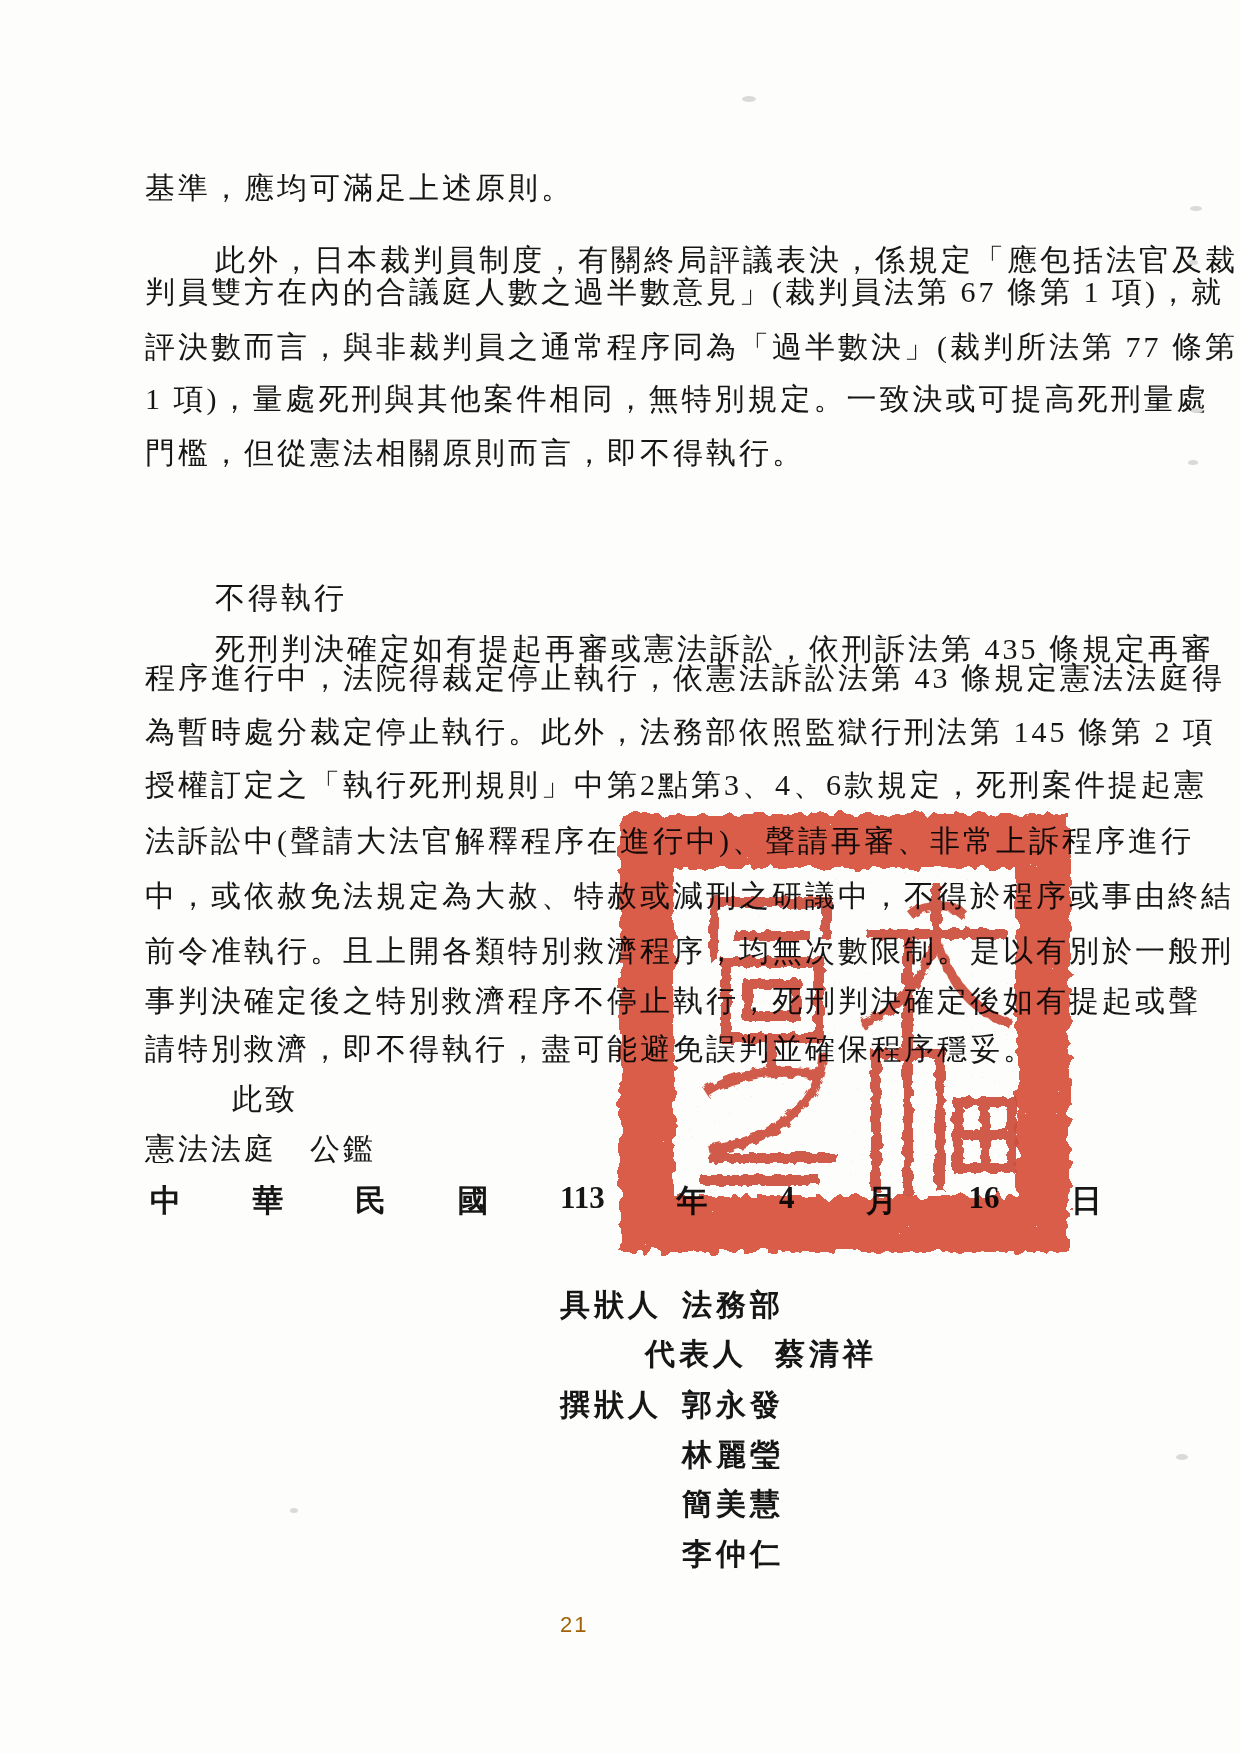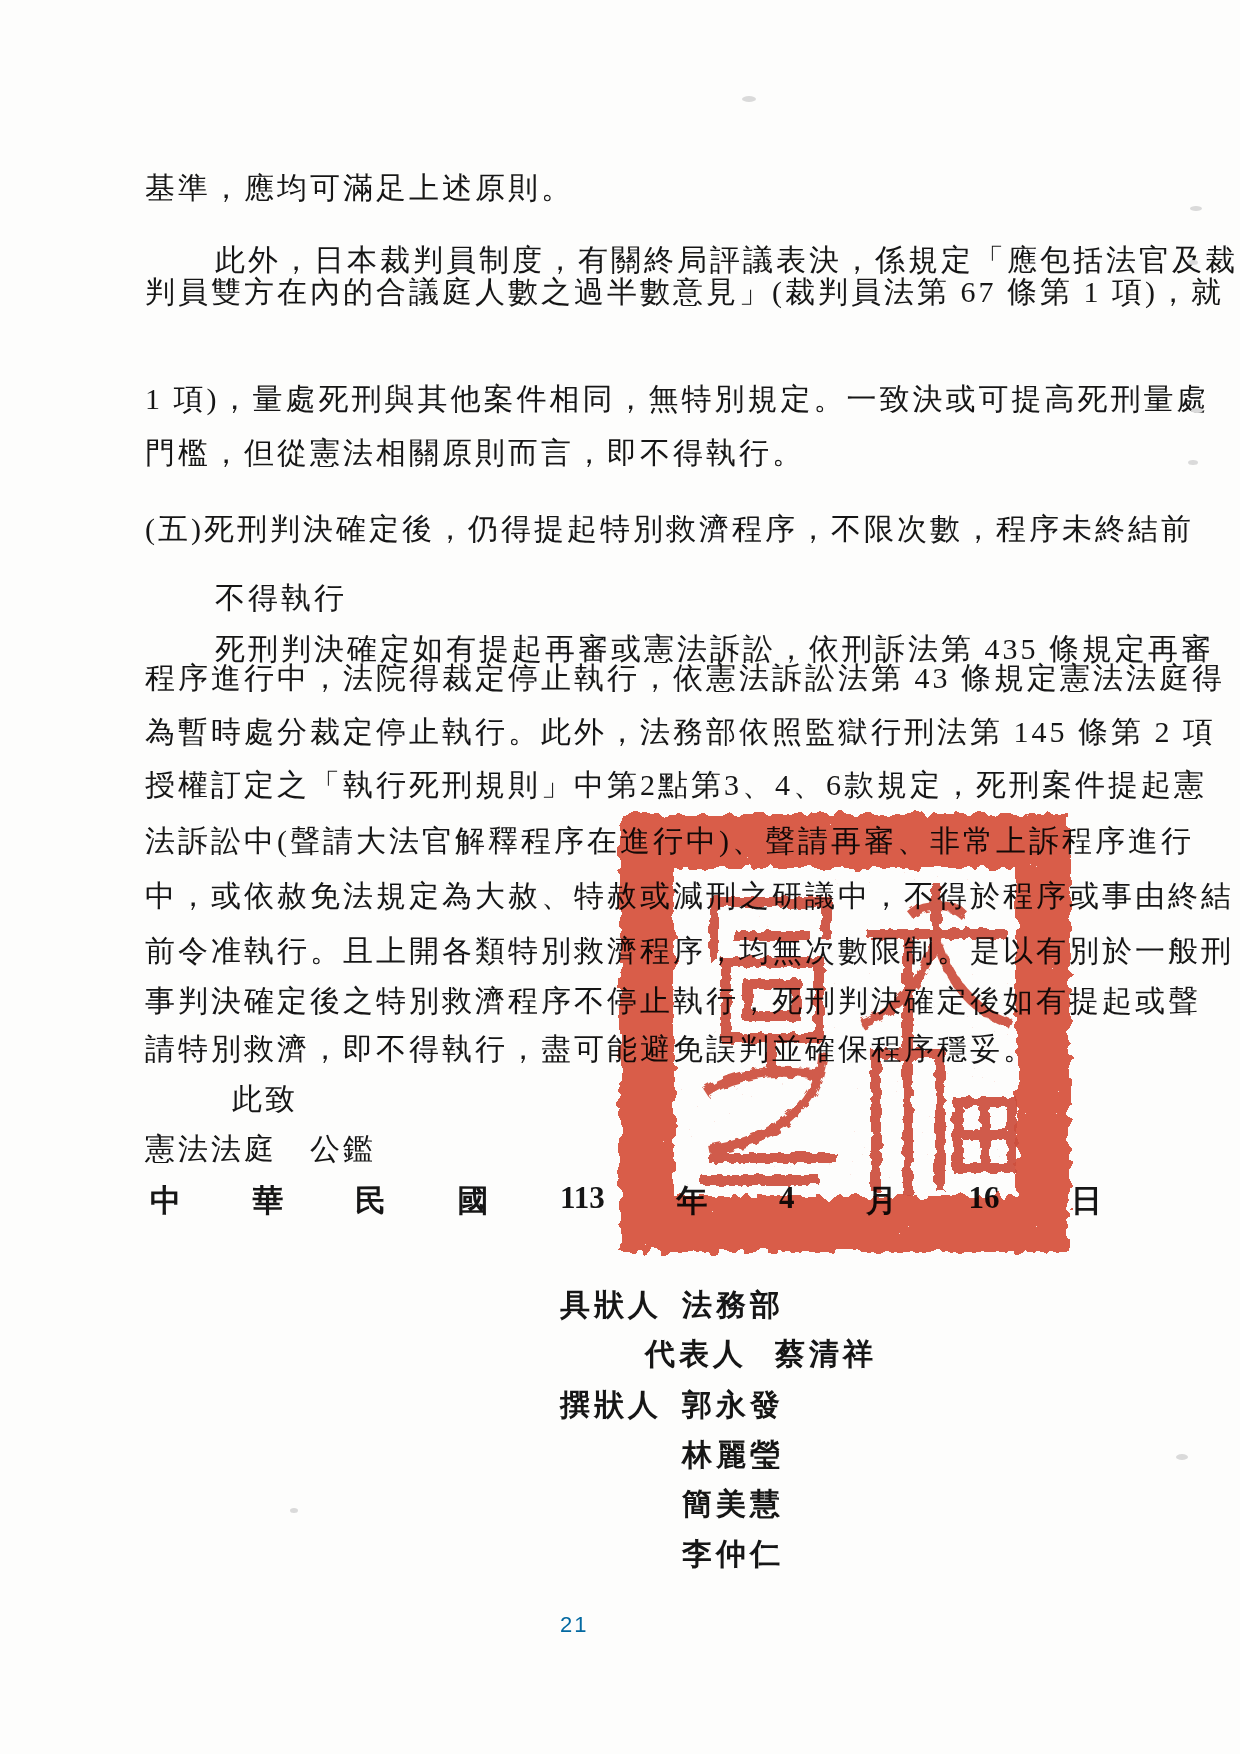--- a/index.html
+++ b/index.html
@@ -20,42 +20,42 @@
     position:absolute;left:150px;top:1180px;width:952px;
     display:flex;justify-content:space-between;
     font-size:31px;font-weight:700;white-space:nowrap;
   }
   .sig{
     position:absolute;font-size:30px;font-weight:700;letter-spacing:4px;
     white-space:nowrap;
   }
   .pageno{
     position:absolute;left:560px;top:1612px;font-size:22px;letter-spacing:2px;
-    font-family:"Liberation Sans","DejaVu Sans",sans-serif;color:#0369a1;
+    font-family:"Liberation Sans","DejaVu Sans",sans-serif;color:#a16207;
   }
   .seal{
     position:absolute;left:614px;top:806px;width:462px;height:454px;
     mix-blend-mode:multiply;opacity:.95;
   }
   .speck{position:absolute;background:#dadada;border-radius:50%;}
 </style>
 </head>
 <body>
 
 <div class="page">
 
   <div class="tl" style="top:170px">基準，應均可滿足上述原則。</div>
   <div class="tl ind" style="top:222px">此外，日本裁判員制度，有關終局評議表決，係規定「應包括法官及裁</div>
   <div class="tl" style="top:274px">判員雙方在內的合議庭人數之過半數意見」(裁判員法第 67 條第 1 項)，就</div>
+  <div class="tl" style="top:329px">評決數而言，與非裁判員之通常程序同為「過半數決」(裁判所法第 77 條第</div>
   <div class="tl" style="top:381px">
     <span>1 項)，量處死刑與其他案件相同，無特別規定。</span><span class="b">一致決或可提高死刑量處</span>
   </div>
   <div class="tl b" style="top:435px">門檻，但從憲法相關原則而言，即不得執行。</div>
 
-  <div class="tl b" style="top:511px">(五)死刑判決確定後，仍得提起特別救濟程序，不限次數，程序未終結前</div>
   <div class="tl b ind" style="top:560px">不得執行</div>
 
   <div class="tl ind" style="top:611px">死刑判決確定如有提起再審或憲法訴訟，依刑訴法第 435 條規定再審</div>
   <div class="tl" style="top:660px">程序進行中，法院得裁定停止執行，依憲法訴訟法第 43 條規定憲法法庭得</div>
   <div class="tl" style="top:714px">為暫時處分裁定停止執行。此外，法務部依照監獄行刑法第 145 條第 2 項</div>
   <div class="tl" style="top:767px">授權訂定之「執行死刑規則」中第2點第3、4、6款規定，死刑案件提起憲</div>
   <div class="tl" style="top:823px">法訴訟中(聲請大法官解釋程序在進行中)、聲請再審、非常上訴程序進行</div>
   <div class="tl" style="top:878px">中，或依赦免法規定為大赦、特赦或減刑之研議中，不得於程序或事由終結</div>
   <div class="tl" style="top:933px">前令准執行。且上開各類特別救濟程序，均無次數限制。是以有別於一般刑</div>
   <div class="tl" style="top:983px">事判決確定後之特別救濟程序不停止執行，死刑判決確定後如有提起或聲</div>

